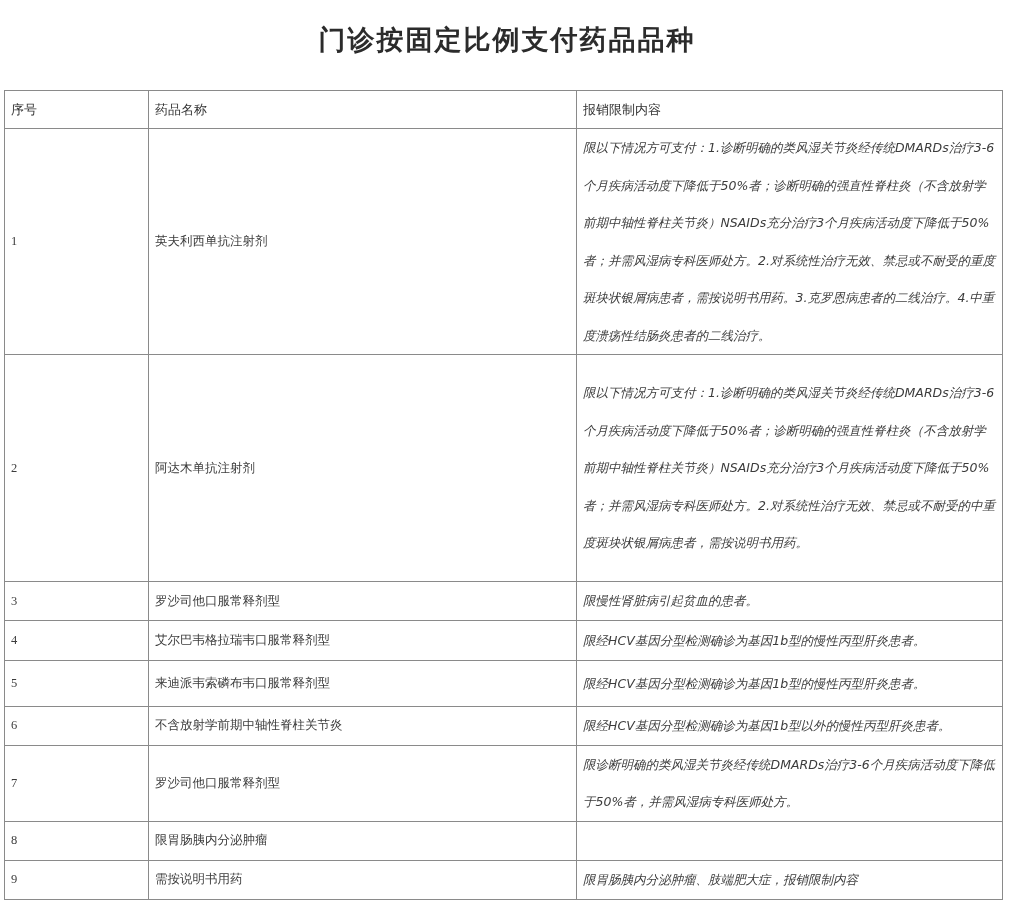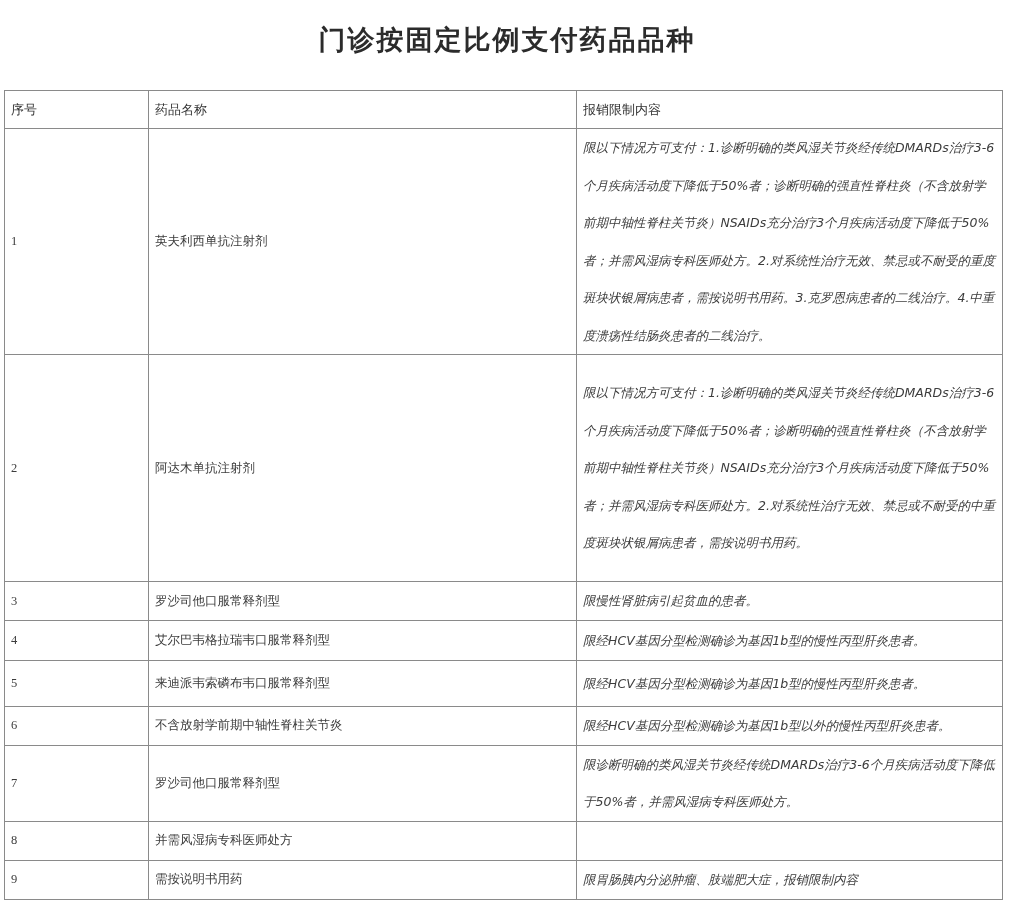--- a/index.html
+++ b/index.html
@@ -123,21 +123,21 @@
       <td>不含放射学前期中轴性脊柱关节炎</td>
       <td class="limit">限经HCV基因分型检测确诊为基因1b型以外的慢性丙型肝炎患者。</td>
     </tr>
     <tr class="r7">
       <td class="idx">7</td>
       <td>罗沙司他口服常释剂型</td>
       <td class="limit">限诊断明确的类风湿关节炎经传统DMARDs治疗3-6个月疾病活动度下降低于50%者，并需风湿病专科医师处方。</td>
     </tr>
     <tr class="r8">
       <td class="idx">8</td>
-      <td>并需风湿病专科医师处方</td>
+      <td>限胃肠胰内分泌肿瘤</td>
       <td class="limit"></td>
     </tr>
     <tr class="r9">
       <td class="idx">9</td>
       <td>需按说明书用药</td>
       <td class="limit">限胃肠胰内分泌肿瘤、肢端肥大症，报销限制内容</td>
     </tr>
   </tbody>
 </table>
 

